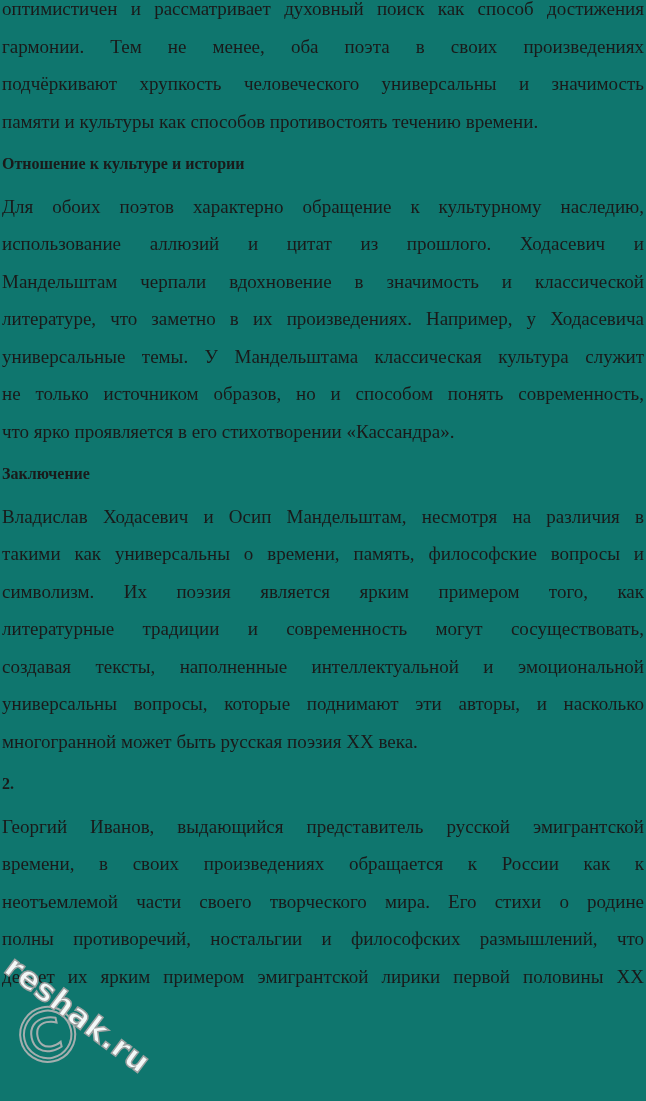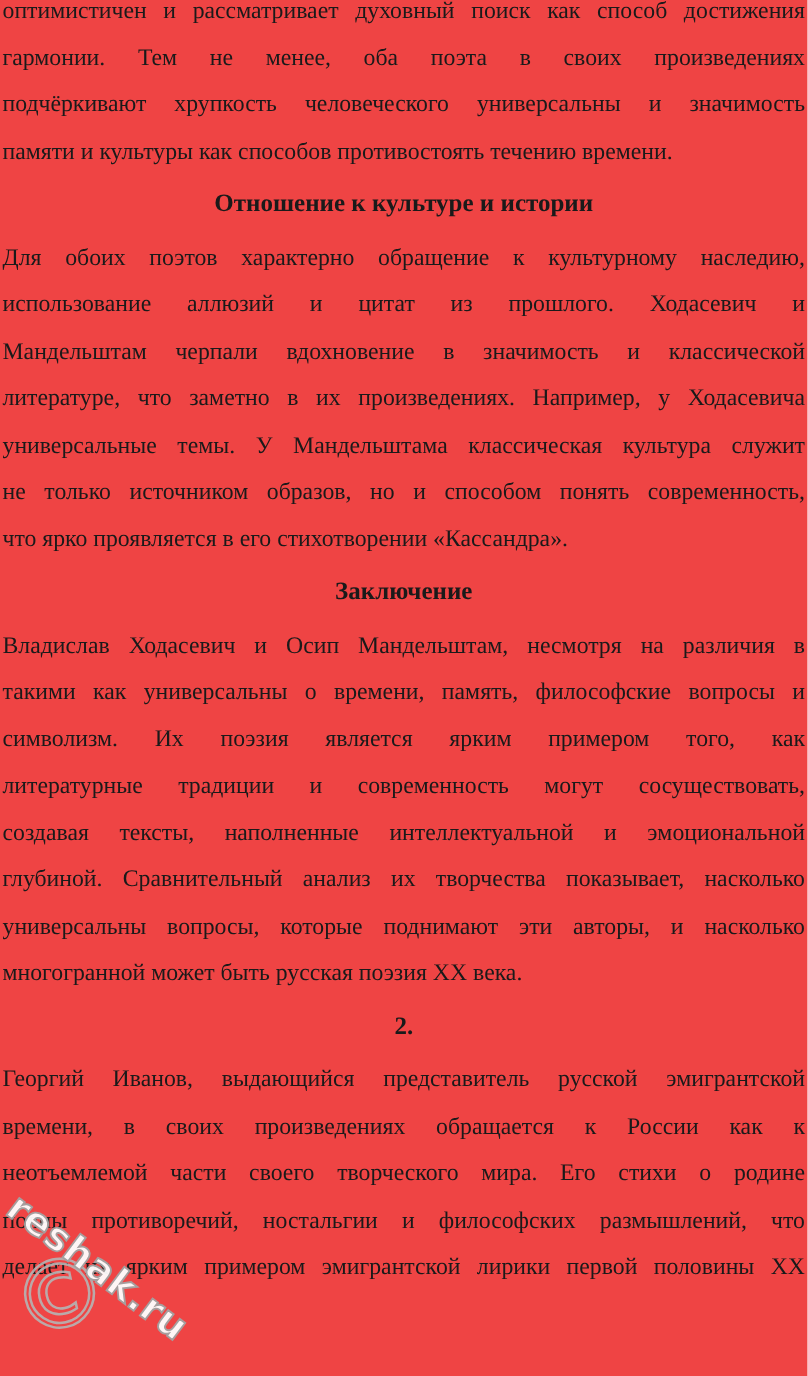--- a/index.html
+++ b/index.html
@@ -4,46 +4,46 @@
 <style>
   html, body {
     margin: 0;
     padding: 0;
     background: #ffffff;
   }
   .page {
     position: relative;
     width: 646px;
     height: 1101px;
-    background: #ef4444;
+    background: #0f766e;
     overflow: hidden;
     font-family: "Liberation Serif", "DejaVu Serif", serif;
     color: #1a1a1a;
   }
   .content {
     margin-top: -10px;
     padding: 0 2px;
     font-size: 19px;
     line-height: 37.5px;
   }
   .para .line {
     text-align: justify;
     text-align-last: justify;
     height: 37.5px;
     overflow: visible;
   }
   .para .line.last {
     text-align-last: left;
   }
   .heading {
-    font-size: 20px;
+    font-size: 16px;
     font-weight: 700;
     line-height: 37.5px;
     margin: 5px 0;
-    text-align: center;
+    text-align: left;
   }
   
   .wm-text {
     position: absolute;
     left: 20px;
     top: 948px;
     font-family: "DejaVu Sans", sans-serif;
     font-size: 31px;
     font-weight: 600;
     letter-spacing: 0.5px;
@@ -96,21 +96,20 @@
       </div>
 
     <h2 class="heading">Заключение</h2>
 
     <div class="para">
         <div class="line">Владислав Ходасевич и Осип Мандельштам, несмотря на различия в</div>
         <div class="line">такими как универсальны о времени, память, философские вопросы и</div>
         <div class="line">символизм. Их поэзия является ярким примером того, как</div>
         <div class="line">литературные традиции и современность могут сосуществовать,</div>
         <div class="line">создавая тексты, наполненные интеллектуальной и эмоциональной</div>
-        <div class="line">глубиной. Сравнительный анализ их творчества показывает, насколько</div>
         <div class="line">универсальны вопросы, которые поднимают эти авторы, и насколько</div>
         <div class="line last">многогранной может быть русская поэзия XX века.</div>
       </div>
 
     <h2 class="heading">2.</h2>
 
     <div class="para">
         <div class="line">Георгий Иванов, выдающийся представитель русской эмигрантской</div>
         <div class="line">времени, в своих произведениях обращается к России как к</div>
         <div class="line">неотъемлемой части своего творческого мира. Его стихи о родине</div>

